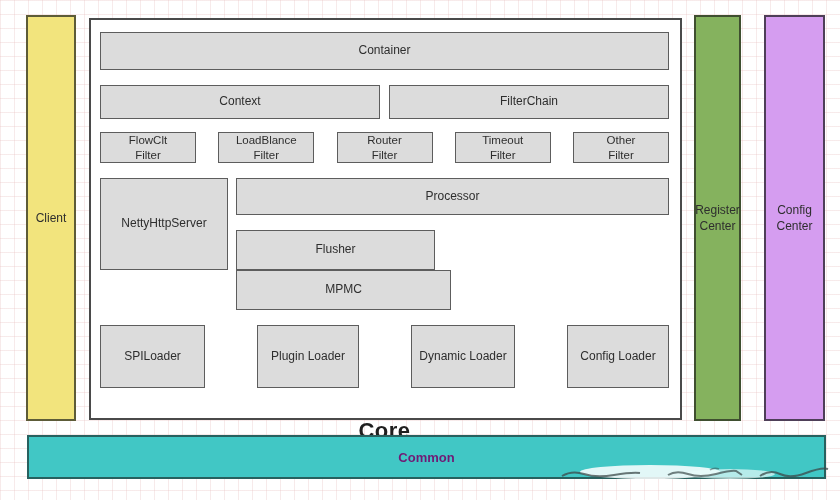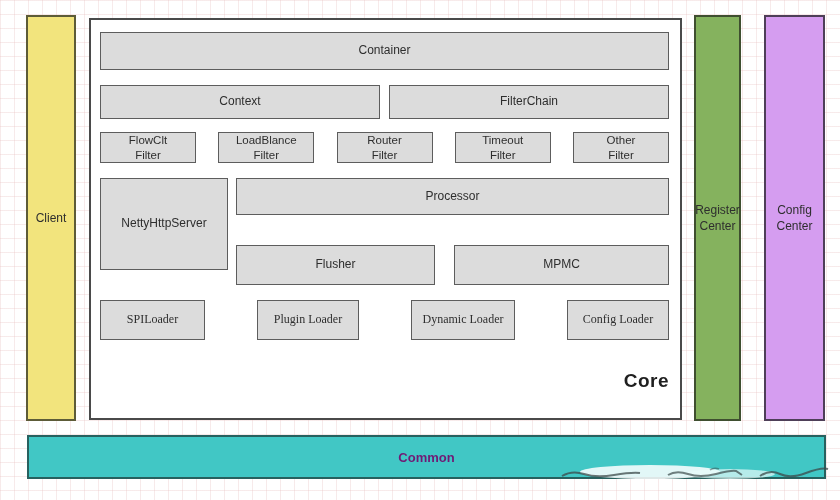--- a/index.html
+++ b/index.html
@@ -77,40 +77,41 @@
   .row3 .g-box { width: 96px; height: 31px; font-size: 11.5px; }
   .row4 {
     margin-top: 15px;
     display: flex;
     justify-content: space-between;
   }
   .netty { width: 128px; height: 92px; }
   .row4-right { width: 433px; display: flex; flex-direction: column; }
   .processor { width: 100%; height: 37px; }
   .row-fm {
-    margin-top: 30px;
-    display: flex;
-    justify-content: space-between;
+    margin-top: 15px;
+    display: flex;
+    justify-content: space-between;
+    flex-direction: column;
   }
   .flusher { width: 199px; height: 40px; }
   .mpmc { width: 215px; height: 40px; }
   .row5 {
     margin-top: 15px;
     display: flex;
     justify-content: space-between;
   }
-  .row5 .g-box { height: 40px; font-family: Liberation Serif, serif; }
+  .row5 .g-box { height: 63px; }
   .loader-1 { width: 105px; }
   .loader-2 { width: 102px; }
   .loader-3 { width: 104px; }
   .loader-4 { width: 102px; }
   .core-title {
     margin-top: 30px;
-    text-align: right;
-    font-size: 19px;
+    text-align: center;
+    font-size: 22px;
     font-weight: bold;
     color: #1f1f1f;
     letter-spacing: 0.5px;
   }
   .common-bar {
     position: absolute;
     left: 27px; top: 435px; width: 799px; height: 44px;
     background: #41c7c5;
     border: 2px solid #27615f;
     display: flex;

